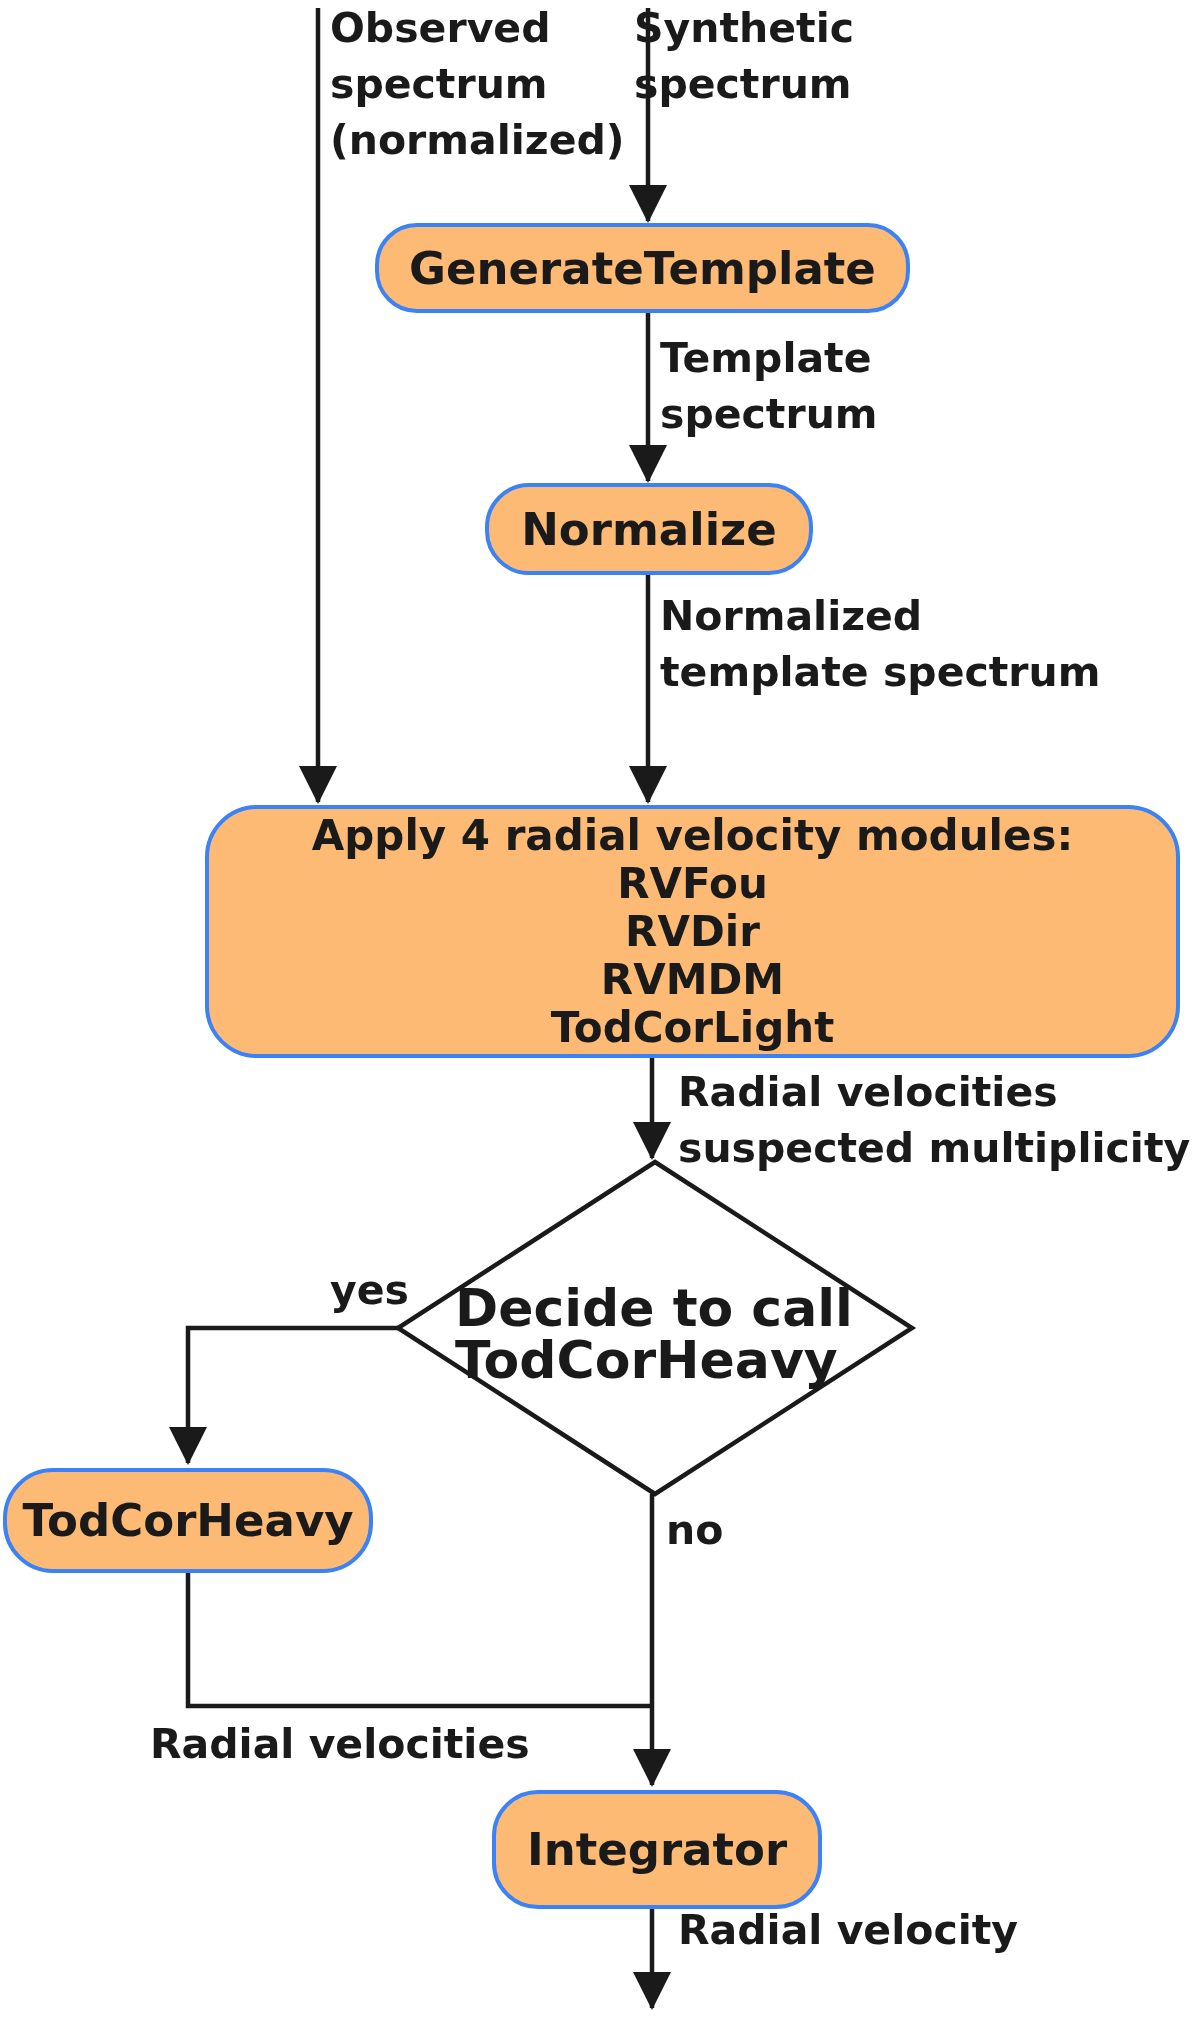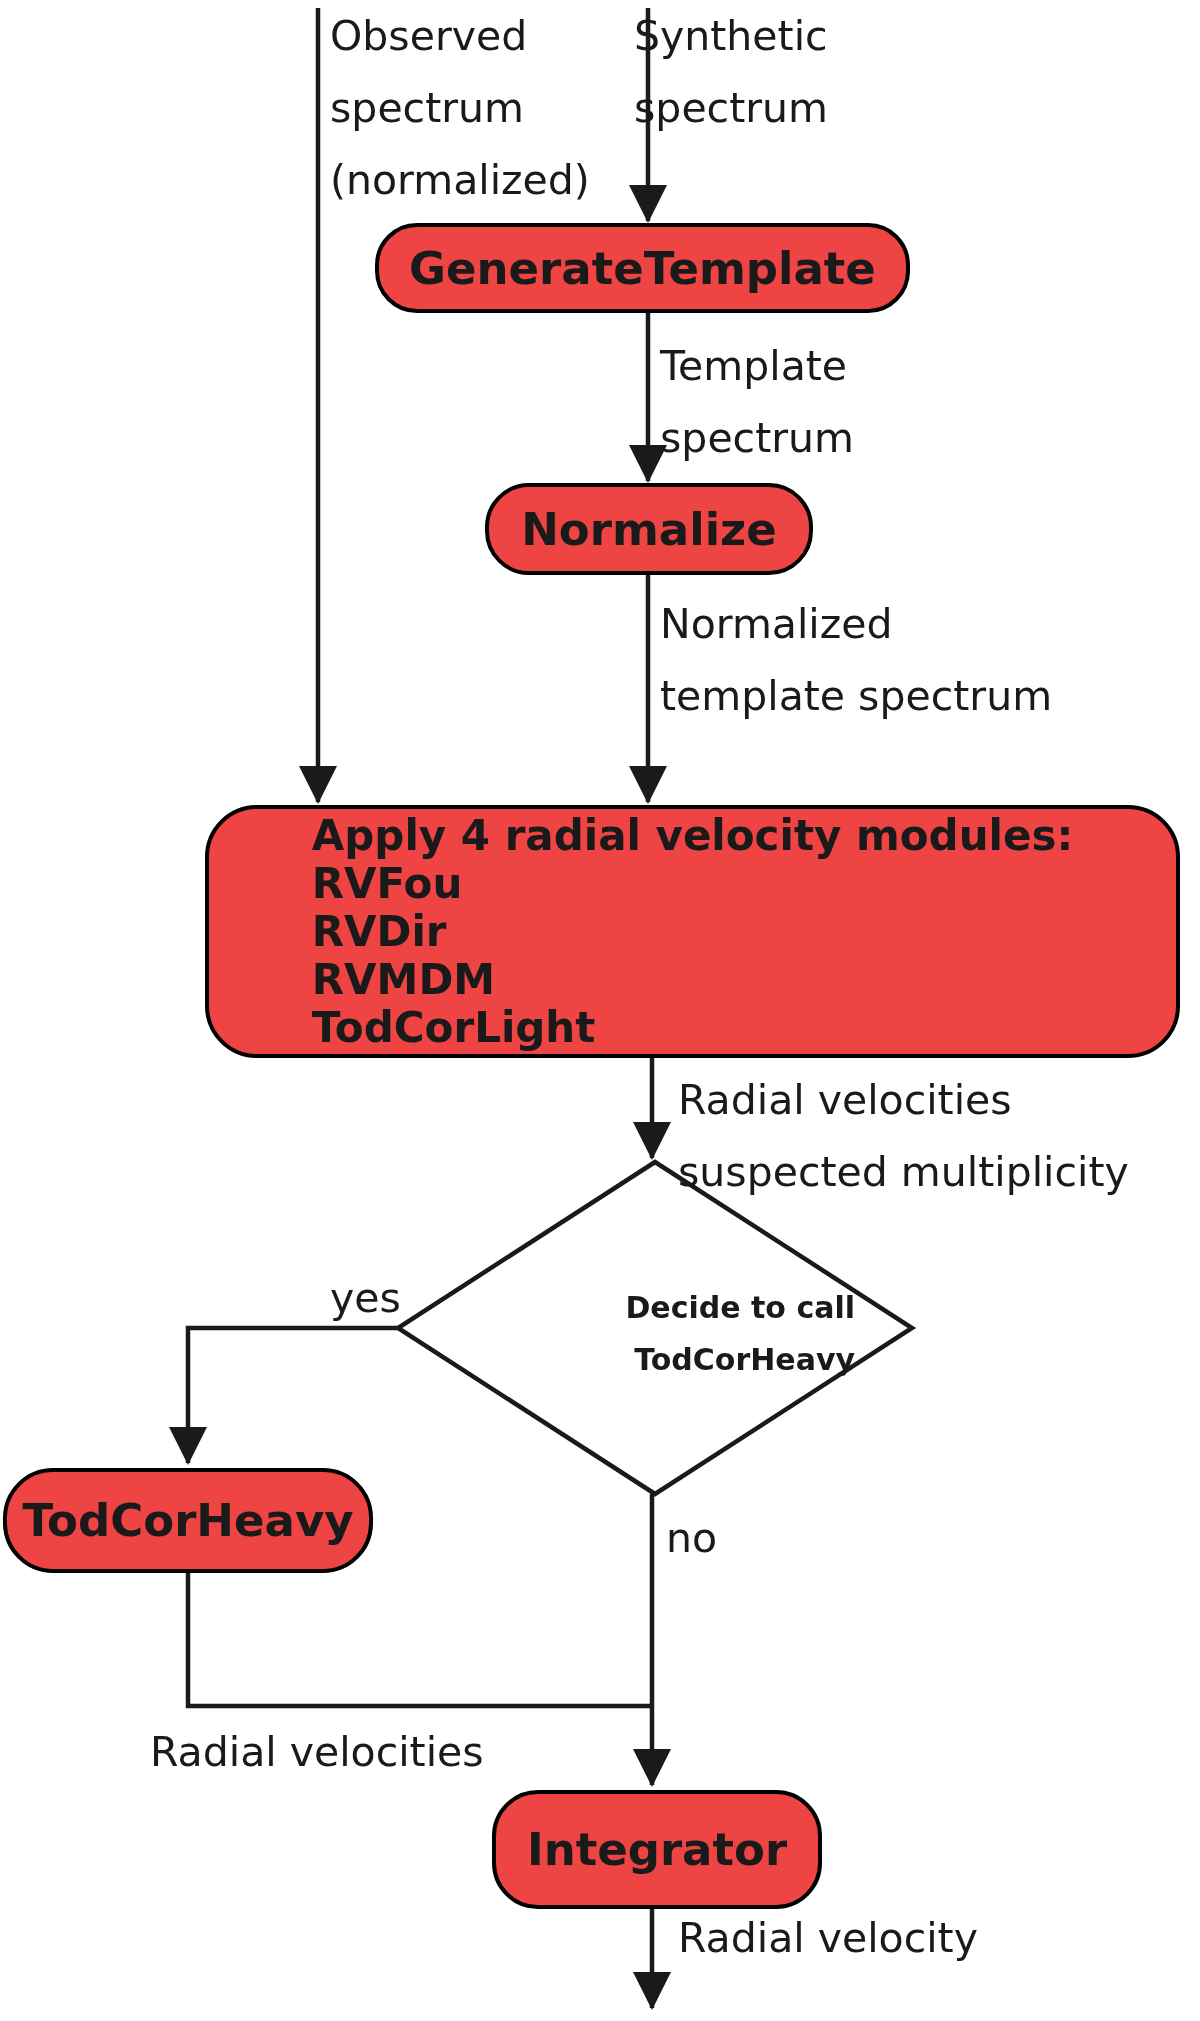--- a/index.html
+++ b/index.html
@@ -11,44 +11,46 @@
     font-family:"DejaVu Sans", sans-serif;
     color:#1a1a1a;
     overflow:hidden;
   }
   .stage svg { position:absolute; left:0; top:0; }
   .connector { stroke:#1a1a1a; stroke-width:4.5; fill:none; }
   .diamond { fill:#ffffff; stroke:#1a1a1a; stroke-width:4.5; }
 
   .node {
     position:absolute;
-    background:#ef4444;
-    border:4px solid #000000;
+    background:#fdba74;
+    border:4px solid #3b82f6;
     display:flex; align-items:center; justify-content:center;
+    text-align:center;
     font-weight:bold;
     white-space:pre-line;
     color:#1a1a1a;
   }
   .node-generate   { left:375px; top:223px;  width:535px; height:90px;  border-radius:42px; font-size:45px; }
   .node-normalize  { left:485px; top:483px;  width:328px; height:92px;  border-radius:44px; font-size:45px; }
   .node-modules    { left:205px; top:805px;  width:975px; height:253px; border-radius:52px; font-size:42px; line-height:48px; }
   .node-todcor     { left:3px;   top:1468px; width:370px; height:105px; border-radius:50px; font-size:45px; }
   .node-integrator { left:492px; top:1790px; width:330px; height:119px;  border-radius:46px; font-size:45px; }
 
   .decision-text {
     position:absolute; left:455px; top:1282px; width:400px;
-    text-align:right; font-weight:bold; font-size:30px; line-height:52px;
+    text-align:left; font-weight:bold; font-size:52px; line-height:52px;
     white-space:pre-line;
   }
 
   .edge-label {
     position:absolute;
-    font-size:41px; line-height:72px;
+    font-size:41px; line-height:56px;
     white-space:pre-line;
     color:#1a1a1a;
+    font-weight:bold;
   }
   .lbl-observed   { left:330px; top:0px; }
   .lbl-synthetic  { left:634px; top:0px; }
   .lbl-template   { left:660px; top:330px; }
   .lbl-normalized { left:660px; top:588px; }
   .lbl-suspected  { left:678px; top:1064px; }
   .lbl-yes        { left:330px; top:1262px; }
   .lbl-no         { left:666px; top:1502px; }
   .lbl-rvs        { left:150px; top:1716px; }
   .lbl-rv         { left:678px; top:1902px; }

